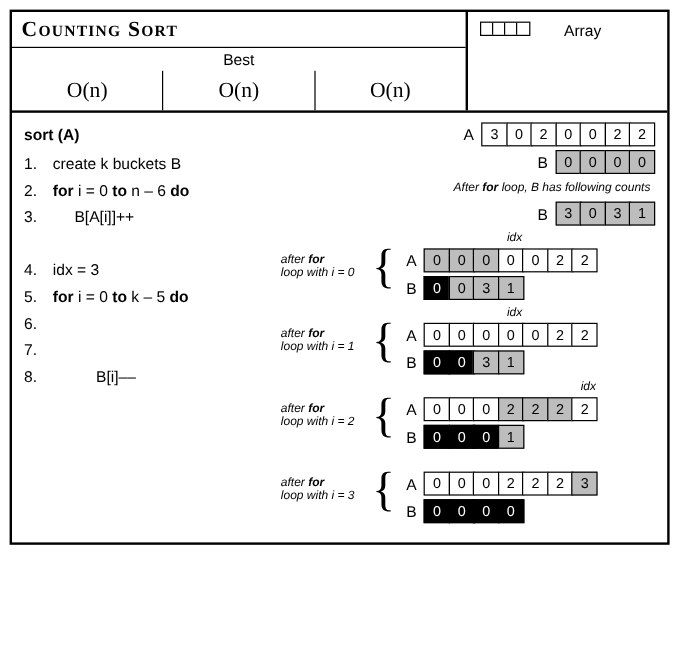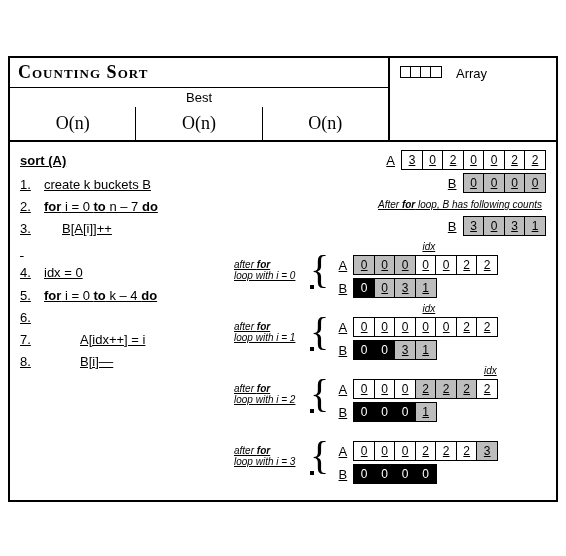--- a/index.html
+++ b/index.html
@@ -6,21 +6,20 @@
   body {
     margin: 0; padding: 8px;
     font-family: "Segoe UI", Arial, sans-serif;
     font-size: 13px;
     background: #fff;
     width: 566px;
   }
   .outer {
     border: 2px solid #000;
     width: 550px;
-    margin-top: 48px;
   }
   .header-row {
     display: flex;
     border-bottom: 2px solid #000;
   }
   .title-block {
     flex: 0 0 380px;
     border-right: 2px solid #000;
   }
   .title {
@@ -52,38 +51,37 @@
     border-right: 1px solid #000;
     padding: 6px 0;
     font-size: 18px;
     font-family: Georgia, serif;
   }
   .complexity-body > div:last-child { border-right: none; }
   .legend {
     flex: 1;
     display: flex;
     align-items: flex-start;
-    gap: 14px;
+    gap: 28px;
     padding: 8px 10px;
   }
   .legend-swatch {
     display: flex;
     border: 1.5px solid #000;
     height: 12px;
   }
   .legend-swatch > div {
     width: 10px; height: 100%;
     border-right: 1px solid #000;
   }
   .legend-swatch > div:last-child { border-right: none; }
   .body {
     display: flex;
     padding: 8px 10px 10px 10px;
     gap: 4px;
-    text-decoration: underline;
   }
   .pseudo {
     flex: 0 0 210px;
     font-family: "Segoe UI", Arial, sans-serif;
     font-size: 13px;
     line-height: 1.7;
   }
   .pseudo .sig { font-weight: 700; margin-bottom: 2px; }
   .pseudo .line { display: flex; }
   .pseudo .num { width: 24px; flex-shrink: 0; }
@@ -195,41 +193,40 @@
 
     <div class="pseudo">
       <div class="sig">sort (A)</div>
       <div id="pseudo-lines">
           <div class="line">
             <span class="num">1.</span>
             <span style="padding-left: 0px;">create k buckets B</span>
           </div>
           <div class="line">
             <span class="num">2.</span>
-            <span style="padding-left: 0px;"><span class="kw">for</span><span> i = 0 </span><span class="kw">to</span><span> n – 7 </span><span class="kw">do</span></span>
+            <span style="padding-left: 0px;"><span class="kw">for</span><span> i = 0 </span><span class="kw">to</span><span> n – 6 </span><span class="kw">do</span></span>
           </div>
           <div class="line">
             <span class="num">3.</span>
             <span style="padding-left: 18px;">B[A[i]]++</span>
           </div>
           <div class="line">&nbsp;</div>
           <div class="line">
             <span class="num">4.</span>
-            <span style="padding-left: 0px;">idx = 0</span>
+            <span style="padding-left: 0px;">idx = 3</span>
           </div>
           <div class="line">
             <span class="num">5.</span>
-            <span style="padding-left: 0px;"><span class="kw">for</span><span> i = 0 </span><span class="kw">to</span><span> k – 4 </span><span class="kw">do</span></span>
+            <span style="padding-left: 0px;"><span class="kw">for</span><span> i = 0 </span><span class="kw">to</span><span> k – 5 </span><span class="kw">do</span></span>
           </div>
           <div class="line">
             <span class="num">6.</span>
           </div>
           <div class="line">
             <span class="num">7.</span>
-            <span style="padding-left: 36px;">A[idx++] = i</span>
           </div>
           <div class="line">
             <span class="num">8.</span>
             <span style="padding-left: 36px; text-align: center;">B[i]––</span>
           </div>
         </div>
     </div>
 
     <div class="states">
 

